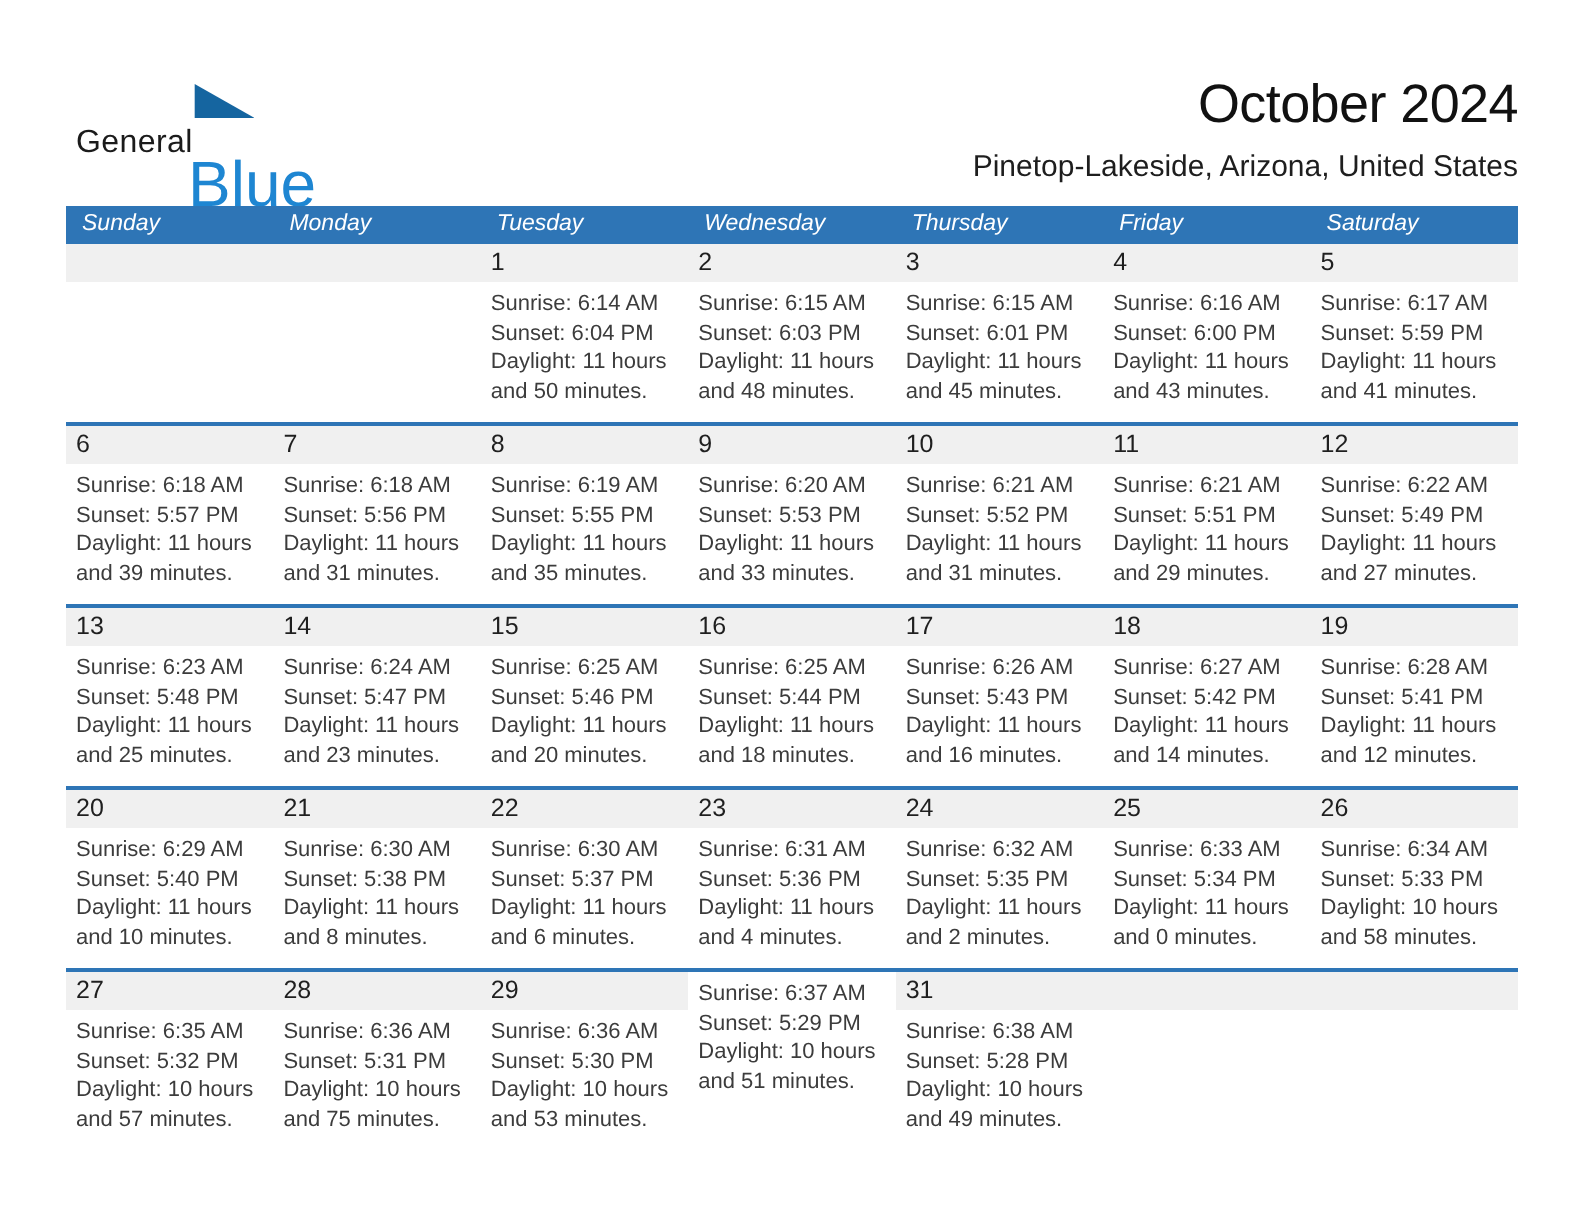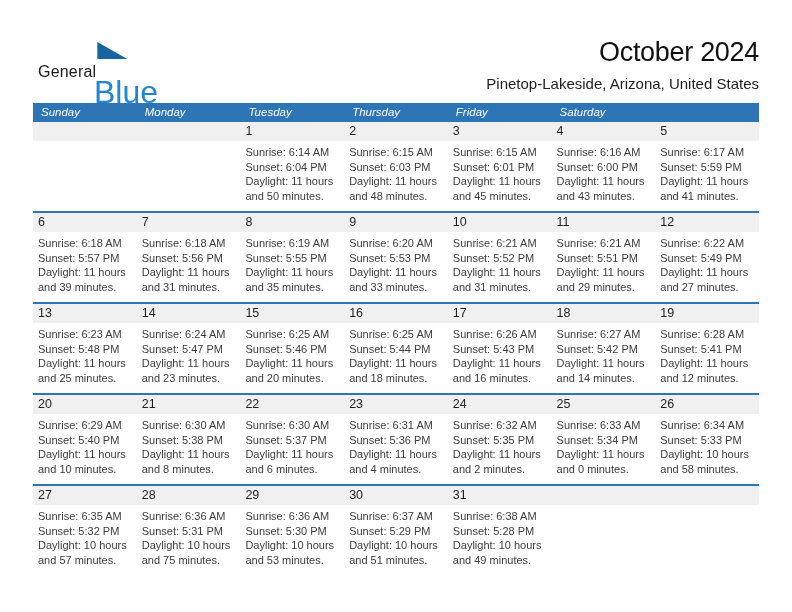--- a/index.html
+++ b/index.html
@@ -56,20 +56,21 @@
   <div class="title-block">
     <div class="title">October 2024</div>
     <div class="subtitle">Pinetop-Lakeside, Arizona, United States</div>
   </div>
 
   <div class="calendar">
     <div class="day-header-row">
         <div class="day-name">Sunday</div>
         <div class="day-name">Monday</div>
         <div class="day-name">Tuesday</div>
+        <div class="day-name">Wednesday</div>
         <div class="day-name">Thursday</div>
         <div class="day-name">Friday</div>
         <div class="day-name">Saturday</div>
       </div>
     <div>
         <div class="week-row">
           <div class="cell">
             <div class="cell-number"></div>
             <div class="day-info"></div>
           </div>
@@ -340,21 +341,20 @@
           <div class="cell">
             <div class="cell-number">29</div>
             <div class="day-info">
               <div>Sunrise: 6:36 AM</div>
               <div>Sunset: 5:30 PM</div>
               <div>Daylight: 10 hours</div>
               <div>and 53 minutes.</div>
             </div>
           </div>
           <div class="cell">
-            <div class="cell-number">30</div>
             <div class="day-info">
               <div>Sunrise: 6:37 AM</div>
               <div>Sunset: 5:29 PM</div>
               <div>Daylight: 10 hours</div>
               <div>and 51 minutes.</div>
             </div>
           </div>
           <div class="cell">
             <div class="cell-number">31</div>
             <div class="day-info">

